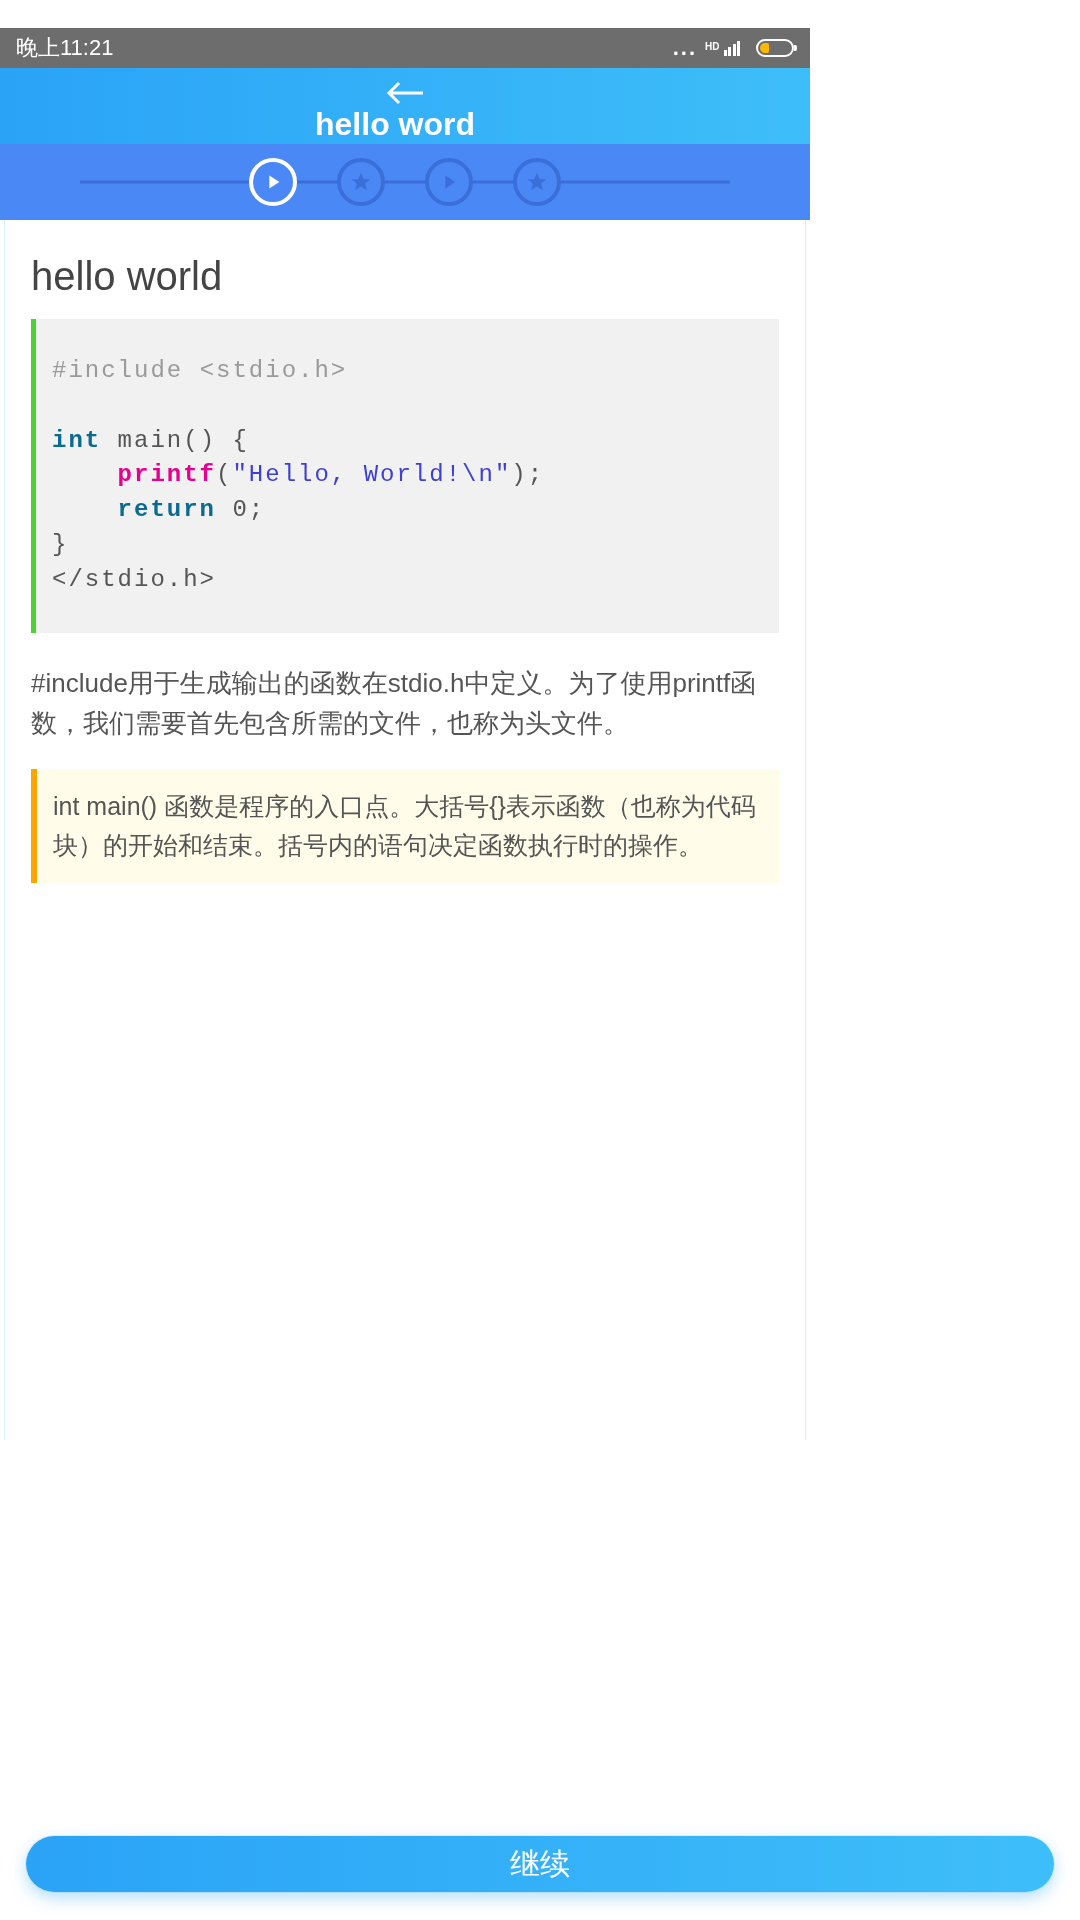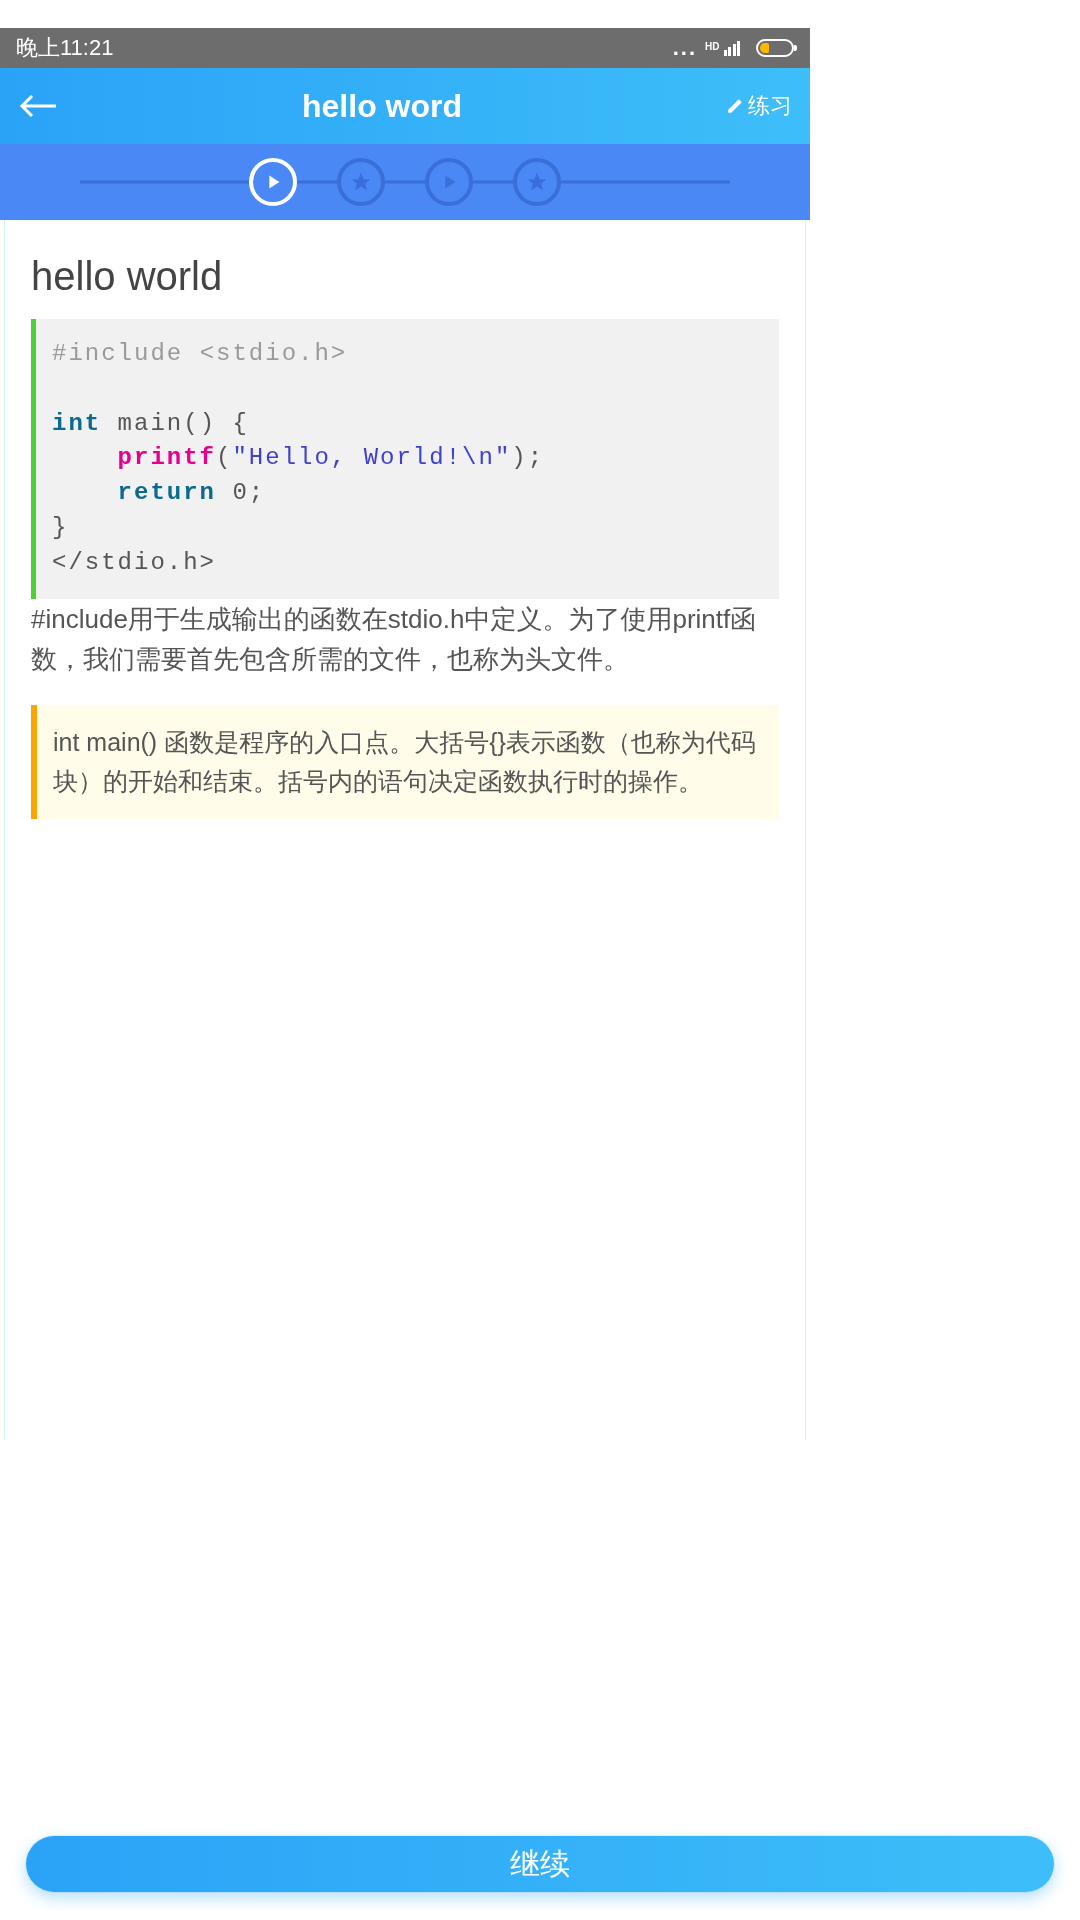--- a/index.html
+++ b/index.html
@@ -29,23 +29,24 @@
 .sig-bars span:nth-child(1){height:6px} .sig-bars span:nth-child(2){height:9px}
 .sig-bars span:nth-child(3){height:12px} .sig-bars span:nth-child(4){height:15px}
 .battery { width: 38px; height: 18px; border: 2px solid #fff; border-radius: 10px; position: relative; }
 .battery::after { content:""; position:absolute; right:-5px; top:4px; width:3px; height:6px; background:#fff; border-radius:0 2px 2px 0;}
 .battery .fill { position:absolute; left:2px; top:2px; bottom:2px; width:9px; background:#ffb800; border-radius:6px 2px 2px 6px;}
 .header {
   height: 76px;
   background: linear-gradient(90deg, #2aa3f7 0%, #3ebef9 100%);
   display: flex;
   align-items: center;
-  padding: 0 18px;
+  padding: 12px 18px;
   color: #fff;
   position: relative;
+  flex-direction: column;
 }
 .back-btn { width: 40px; height: 40px; display:flex; align-items:center; justify-content:center; }
 .back-btn svg { width: 40px; height: 26px; stroke:#fff; stroke-width:3; fill:none; }
 .title { flex:1; text-align:center; font-size: 32px; font-weight: 700; margin-left:-20px;}
 .practice { display:flex; align-items:center; font-size:22px; gap:4px; }
 .practice svg { width:18px; height:18px; fill:#fff; }
 .progress-strip {
   height: 76px;
   background: #4a88f5;
   display:flex; align-items:center; justify-content:center;
@@ -66,26 +67,27 @@
   border-right:1px solid #d4eefd;
   margin:0 4px;
   height: calc(100% - 40px - 76px - 76px);
   overflow:hidden;
 }
 .lesson-title { font-size:40px; color:#444; font-weight:500; margin-top:10px; margin-bottom:20px;}
 .para { font-size:26px; color:#555; line-height:1.55; margin-bottom:26px; }
 .code-block {
   background:#f1f1f1;
   border-left:5px solid #4cd137;
-  padding:18px 16px;
+  padding:35px 16px;
   font-family: "Courier New", monospace;
   font-size:24px;
   line-height:1.45;
   letter-spacing:2px;
   color:#555;
+  margin-bottom:30px;
   white-space:pre;
 }
 .c-gray{color:#9a9a9a;} .c-kw{color:#0b6b8f;font-weight:bold;} .c-fn{color:#e6008f;font-weight:bold;}
 .c-str{color:#4040d0;}
 .note-block {
   background:#fffde9;
   border-left:6px solid #ffa502;
   padding:18px 16px;
   font-size:25px; color:#555; line-height:1.55;
 }

